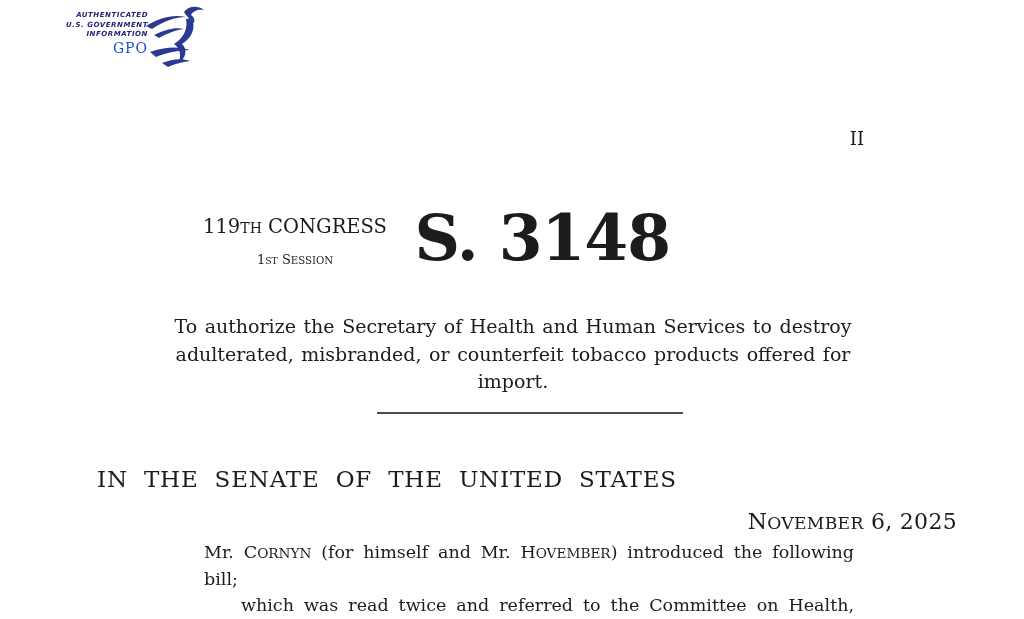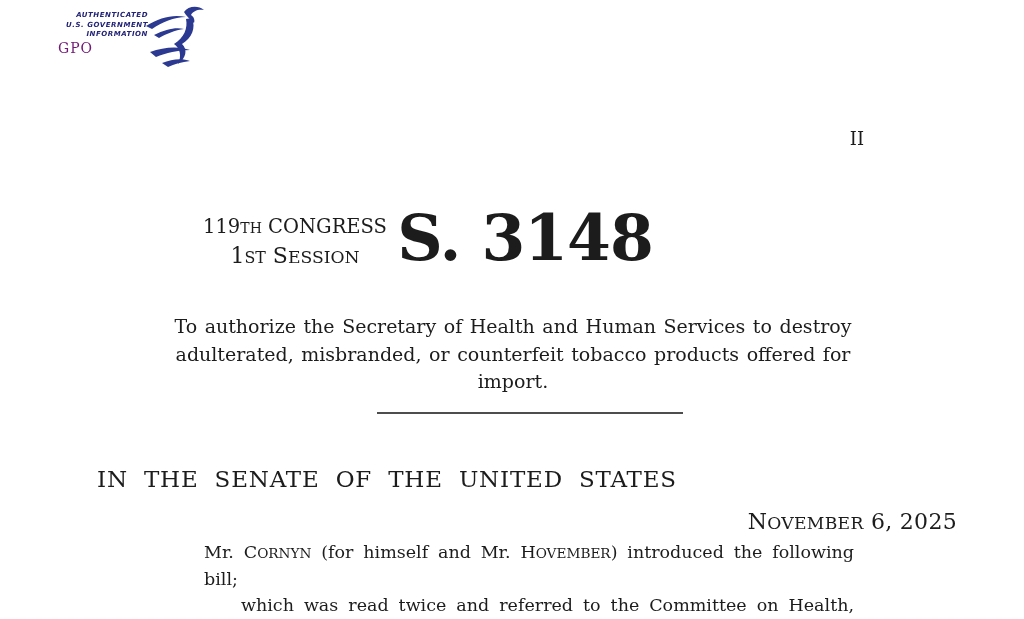--- a/index.html
+++ b/index.html
@@ -37,25 +37,25 @@
     color: #232377;
     font-weight: bold;
     white-space: nowrap;
     font-style: italic;
   }
   .gpo-acronym {
     position: absolute;
     left: 0;
     top: 34px;
     width: 90px;
-    text-align: left;
+    text-align: right;
     font-family: "DejaVu Serif", "Liberation Serif", serif;
     font-size: 14px;
     letter-spacing: 1px;
-    color: #701a75;
+    color: #1d4ed8;
   }
   .gpo-eagle {
     position: absolute;
     left: 78px;
     top: 0;
     width: 74px;
     height: 62px;
   }
 
   
@@ -71,31 +71,31 @@
   
   .congress-block {
     position: absolute;
     left: 203px;
     top: 216px;
     width: 184px;
     text-align: center;
     line-height: 1.15;
   }
   .congress-line { font-size: 19.5px; white-space: nowrap; }
-  .session-line  { font-size: 22px; margin-top: 5px; white-space: nowrap; text-align: center; }
+  .session-line  { font-size: 13px; margin-top: 15px; white-space: nowrap; text-align: center; }
   .ord { font-size: 0.72em; }
   .sc  { font-size: 0.78em; }
 
   
   .bill-number {
     position: absolute;
     left: 380px;
     top: 204px;
     width: 290px;
-    text-align: center;
+    text-align: right;
     font-size: 63px;
     font-weight: bold;
     letter-spacing: -1px;
     line-height: 1.1;
     white-space: nowrap;
   }
 
   
   .purpose {
     position: absolute;

